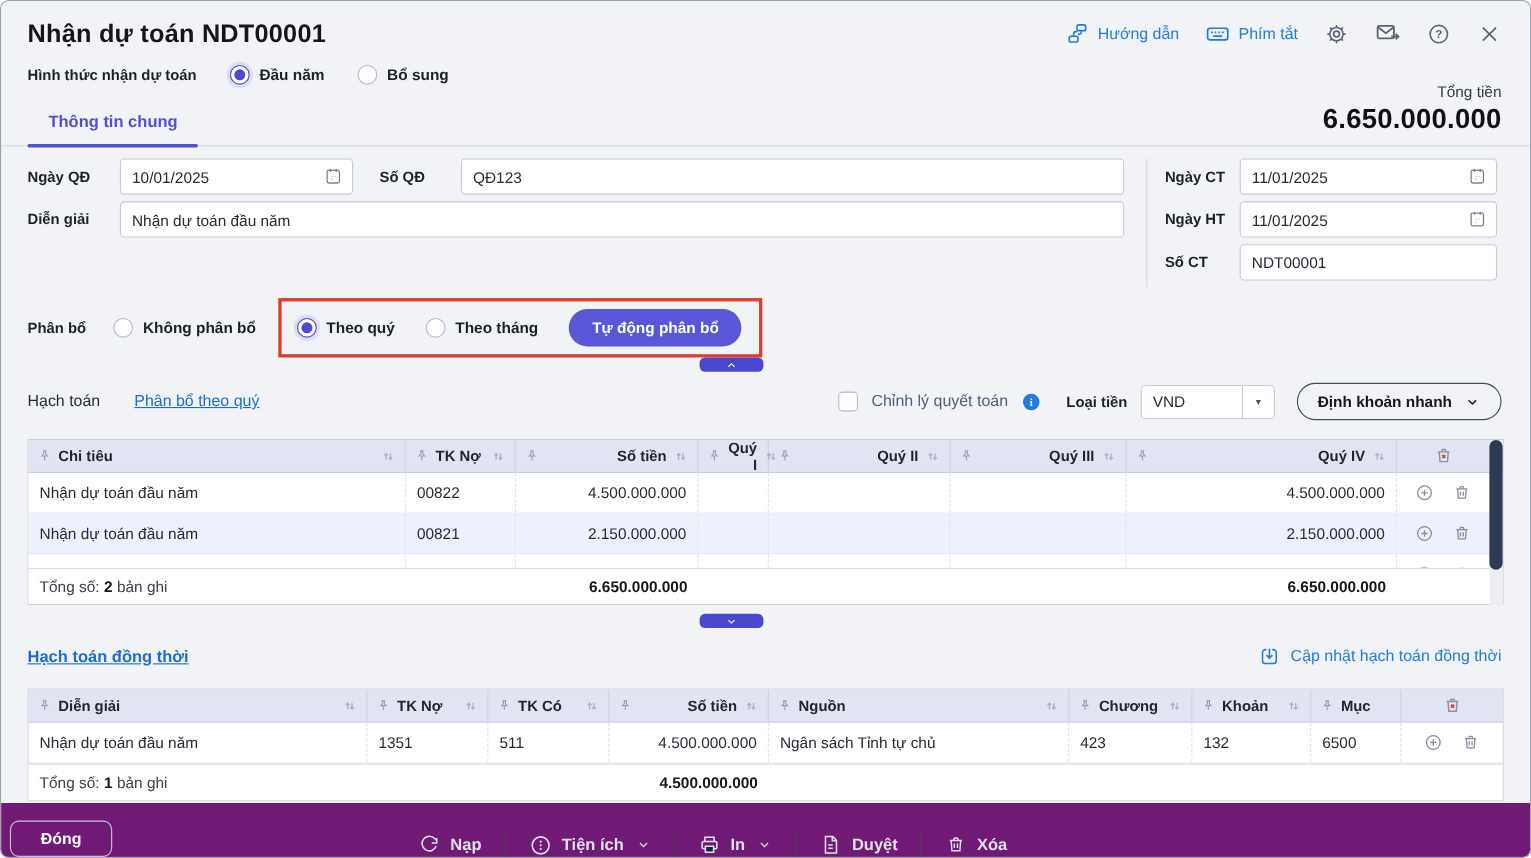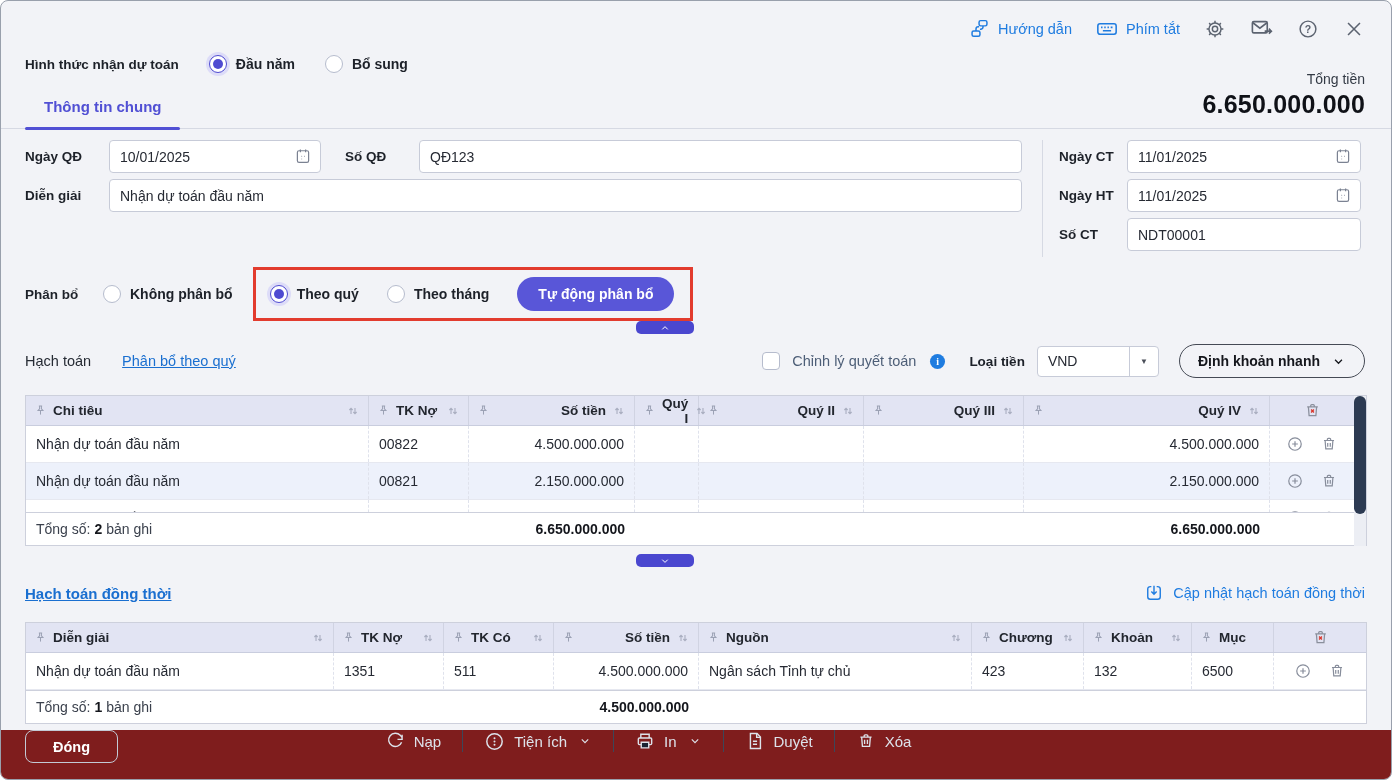--- a/index.html
+++ b/index.html
@@ -101,24 +101,24 @@
   
   .t2 .c1{width:308px}.t2 .c2{width:110px}.t2 .c3{width:110px}.t2 .c4{width:145px}.t2 .c5{width:273px}
   .t2 .c6{width:112px}.t2 .c7{width:108px}.t2 .c8{width:82px}.t2 .c9{flex:1}
 
   
   .htdt-head{display:flex;align-items:center;padding:15px 26px 11px 24px}
   .htdt-title{color:#1a6fd0;font-weight:700;font-size:15px;text-decoration:underline;cursor:pointer}
   .update-link{margin-left:auto;display:flex;gap:9px;align-items:center;color:#1f7ce0;font-size:14.5px;cursor:pointer}
 
   
-  .footbar{position:absolute;left:0;right:0;bottom:0;height:49px;background:#7f1d1d;display:flex;align-items:flex-start;padding:0 24px}
+  .footbar{position:absolute;left:0;right:0;bottom:0;height:49px;background:#701a75;display:flex;align-items:flex-end;padding:0 8px}
   .btn-ghost{height:33px;padding:0 27px;border:1px solid #c3c9d4;border-radius:8px;background:transparent;color:#fff;font-size:14.5px;font-weight:600;font-family:inherit;cursor:pointer}
   .fcenter{display:flex;align-items:center;margin:0 auto;transform:translateX(-84px)}
-  .fitem{display:flex;align-items:center;gap:9px;font-size:15px;font-weight:400;color:#dde2ea;padding:0 21px;cursor:pointer;white-space:nowrap}
+  .fitem{display:flex;align-items:center;gap:9px;font-size:15px;font-weight:700;color:#dde2ea;padding:0 21px;cursor:pointer;white-space:nowrap}
   .fdiv{width:1px;height:22px;background:#3c4759}
   .fright{display:flex;gap:19px;align-items:center}
   .btn-primary{height:33px;padding:0 29px;background:#4c52d6;border:none;border-radius:8px;color:#fff;font-weight:700;font-size:14.5px;font-family:inherit;cursor:pointer}
   .chev-sm{margin-left:2px}
 </style>
 </head>
 <body>
 
 <svg width="0" height="0" style="position:absolute" aria-hidden="true">
   <defs>
@@ -233,20 +233,21 @@
       </symbol>
     <symbol id="i-chevu" viewBox="0 0 24 24">
         <path fill="none" stroke="currentColor" stroke-width="2" d="M6.5 14.8L12 9.3l5.5 5.5"></path>
       </symbol>
   </defs>
 </svg>
 
 <div class="window">
 
   <div class="titlebar">
+    <div class="title">Nhận dự toán NDT00001</div>
     <div class="tb-right">
       <div class="tb-link">
         <svg class="ic" width="21" height="21">
             <use href="#i-signpost"></use>
           </svg>
         <span>Hướng dẫn</span>
       </div>
       <div class="tb-link">
         <svg class="ic" width="22" height="22">
             <use href="#i-keyboard"></use>

